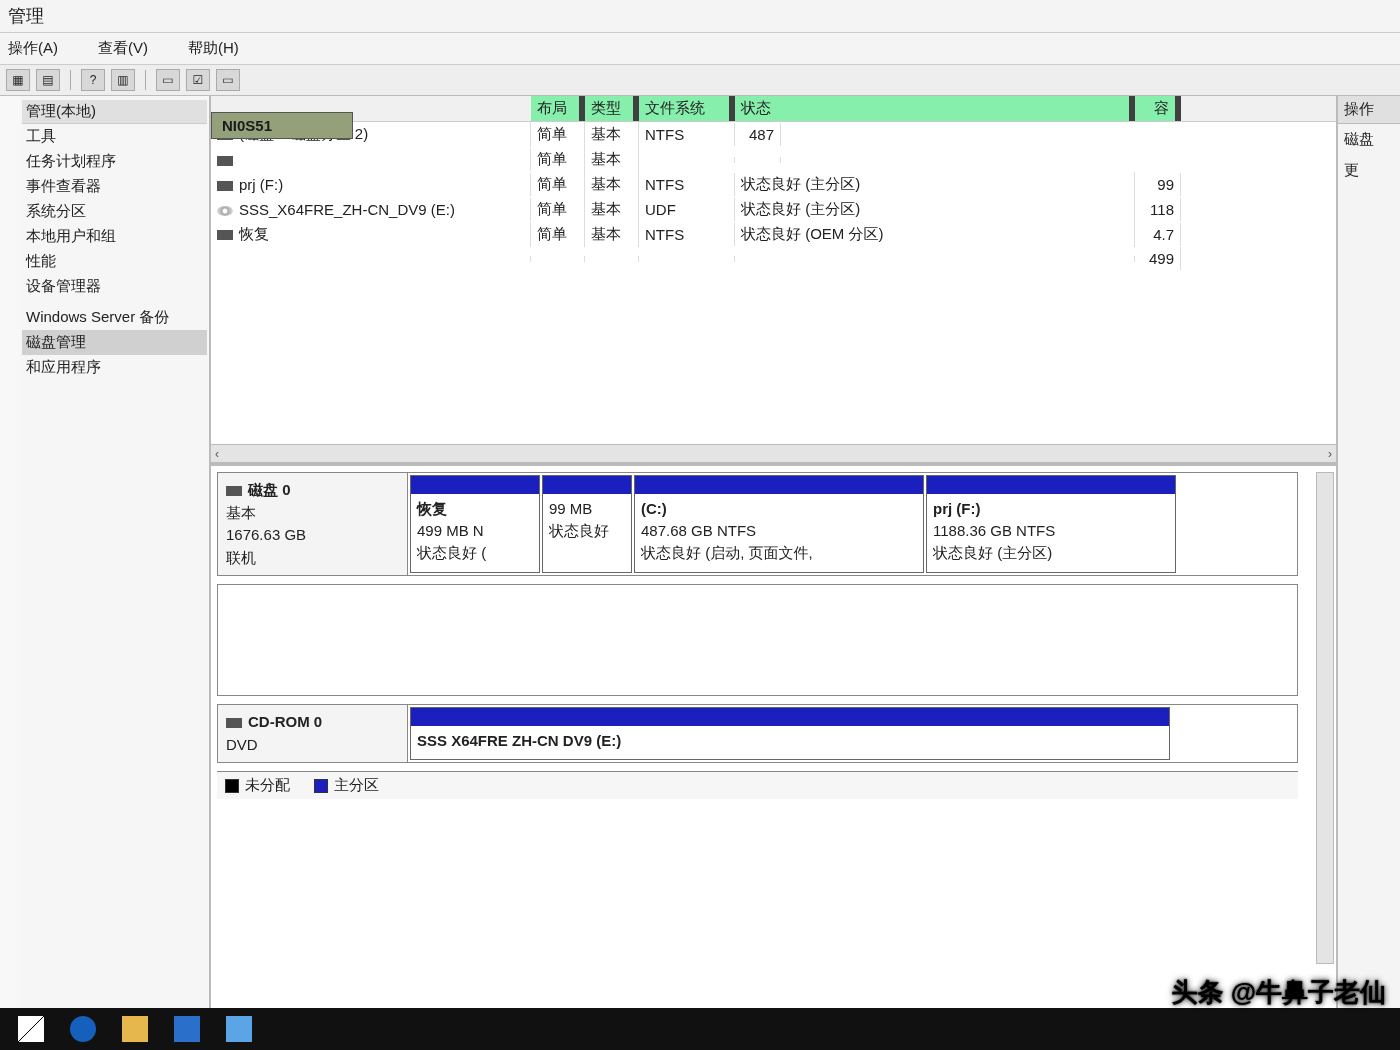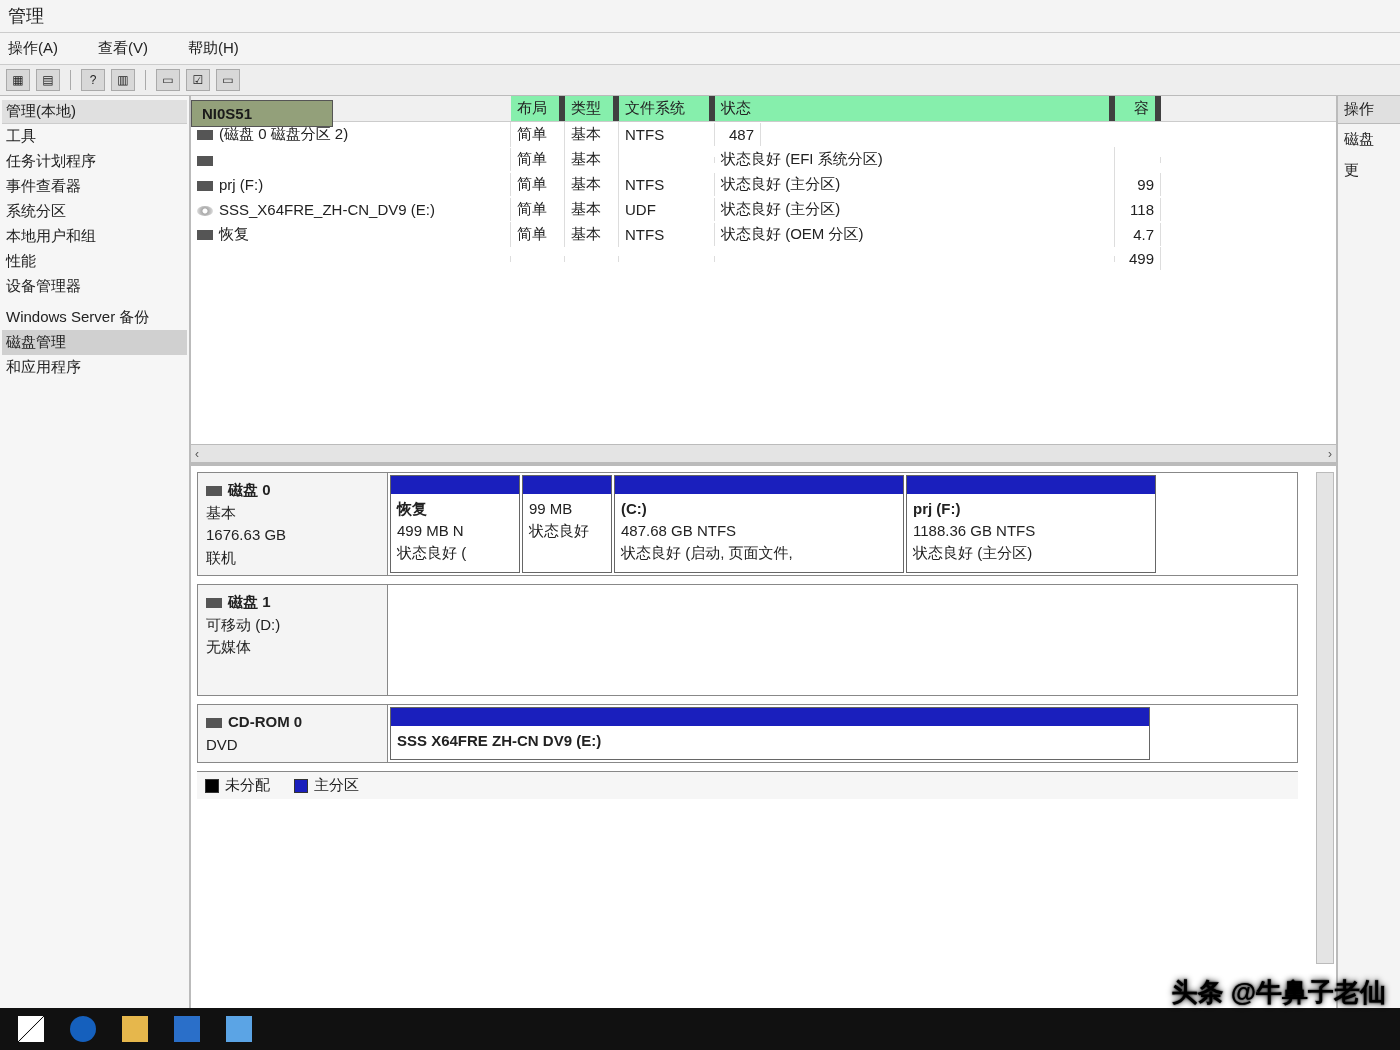--- a/index.html
+++ b/index.html
@@ -51,20 +51,21 @@
     display: flex;
     min-height: 0;
     background:#f8f8f8;
   }
   .sidebar {
     width: 191px;
     border-right: 2px solid #bbb;
     padding: 4px 2px;
     background: #f6f6f6;
     overflow:hidden;
+    margin-left:20px;
   }
   .side-hdr {
     border-bottom:1px solid #ccc;
     padding:2px 4px;
     font-weight:normal;
     background:#e0e0e0;
   }
   .side-item {
     padding: 3px 4px;
     white-space: nowrap;
@@ -105,21 +106,21 @@
   .vol-hdr-row > div { border-right:6px solid #404040; background:#86efac;}
   .col-name   { width: 320px; }
   .col-layout { width: 54px; }
   .col-type   { width: 54px; }
   .col-fs     { width: 96px; }
   .col-status { width: 400px; }
   .col-cap    { width: 46px; text-align:right;}
   .vol-icon { display:inline-block; width:16px; height:10px; background:#555; margin-right:6px; vertical-align:middle;}
   .cd-icon { border-radius:50%; background:radial-gradient(circle,#fff 2px,#aaa 3px,#ddd 8px);}
   .tab-chip {
-    position:absolute; left:0; top:4px;
+    position:absolute; left:0; top:16px;
     background:#93a07a; color:#1a1a1a;
     border:1px solid #555;
     padding:4px 80px 4px 10px;
     font-weight:bold;
   }
   .hscroll {
     margin-top:auto;
     height:18px; background:#e4e4e4; border-top:1px solid #bbb;
     display:flex; align-items:center; justify-content:space-between;
     padding:0 4px; font-size:12px; color:#555;
@@ -261,21 +262,20 @@
             <div class="col-layout">简单</div>
             <div class="col-type">基本</div>
             <div class="col-fs">NTFS</div>
             <div class="col-cap">487</div>
           </div>
           <div class="vol-row">
             <div class="col-name"><span class="vol-icon "></span></div>
             <div class="col-layout">简单</div>
             <div class="col-type">基本</div>
             <div class="col-fs"></div>
-            <div class="col-status">状态良好 (EFI 系统分区)</div>
             <div class="col-cap"></div>
           </div>
           <div class="vol-row">
             <div class="col-name"><span class="vol-icon "></span>prj (F:)</div>
             <div class="col-layout">简单</div>
             <div class="col-type">基本</div>
             <div class="col-fs">NTFS</div>
             <div class="col-status">状态良好 (主分区)</div>
             <div class="col-cap">99</div>
           </div>
@@ -347,25 +347,20 @@
                 <div class="stripe"></div>
                 <div class="pbody">
                   <div class="pname">prj  (F:)</div>
                   <div>1188.36 GB NTFS</div>
                   <div>状态良好 (主分区)</div>
                 </div>
               </div>
             </div>
           </div>
           <div class="disk-block">
-            <div class="disk-info">
-              <div class="dtitle"><span class="vol-icon"></span>磁盘 1</div>
-              <div>可移动 (D:)</div>
-              <div>无媒体</div>
-            </div>
             <div class="parts" style="min-height: 110px;"></div>
           </div>
           <div class="disk-block">
             <div class="disk-info">
               <div class="dtitle"><span class="vol-icon"></span>CD-ROM 0</div>
               <div>DVD</div>
             </div>
             <div class="parts">
               <div class="part" style="width: 760px;">
                 <div class="stripe"></div>

